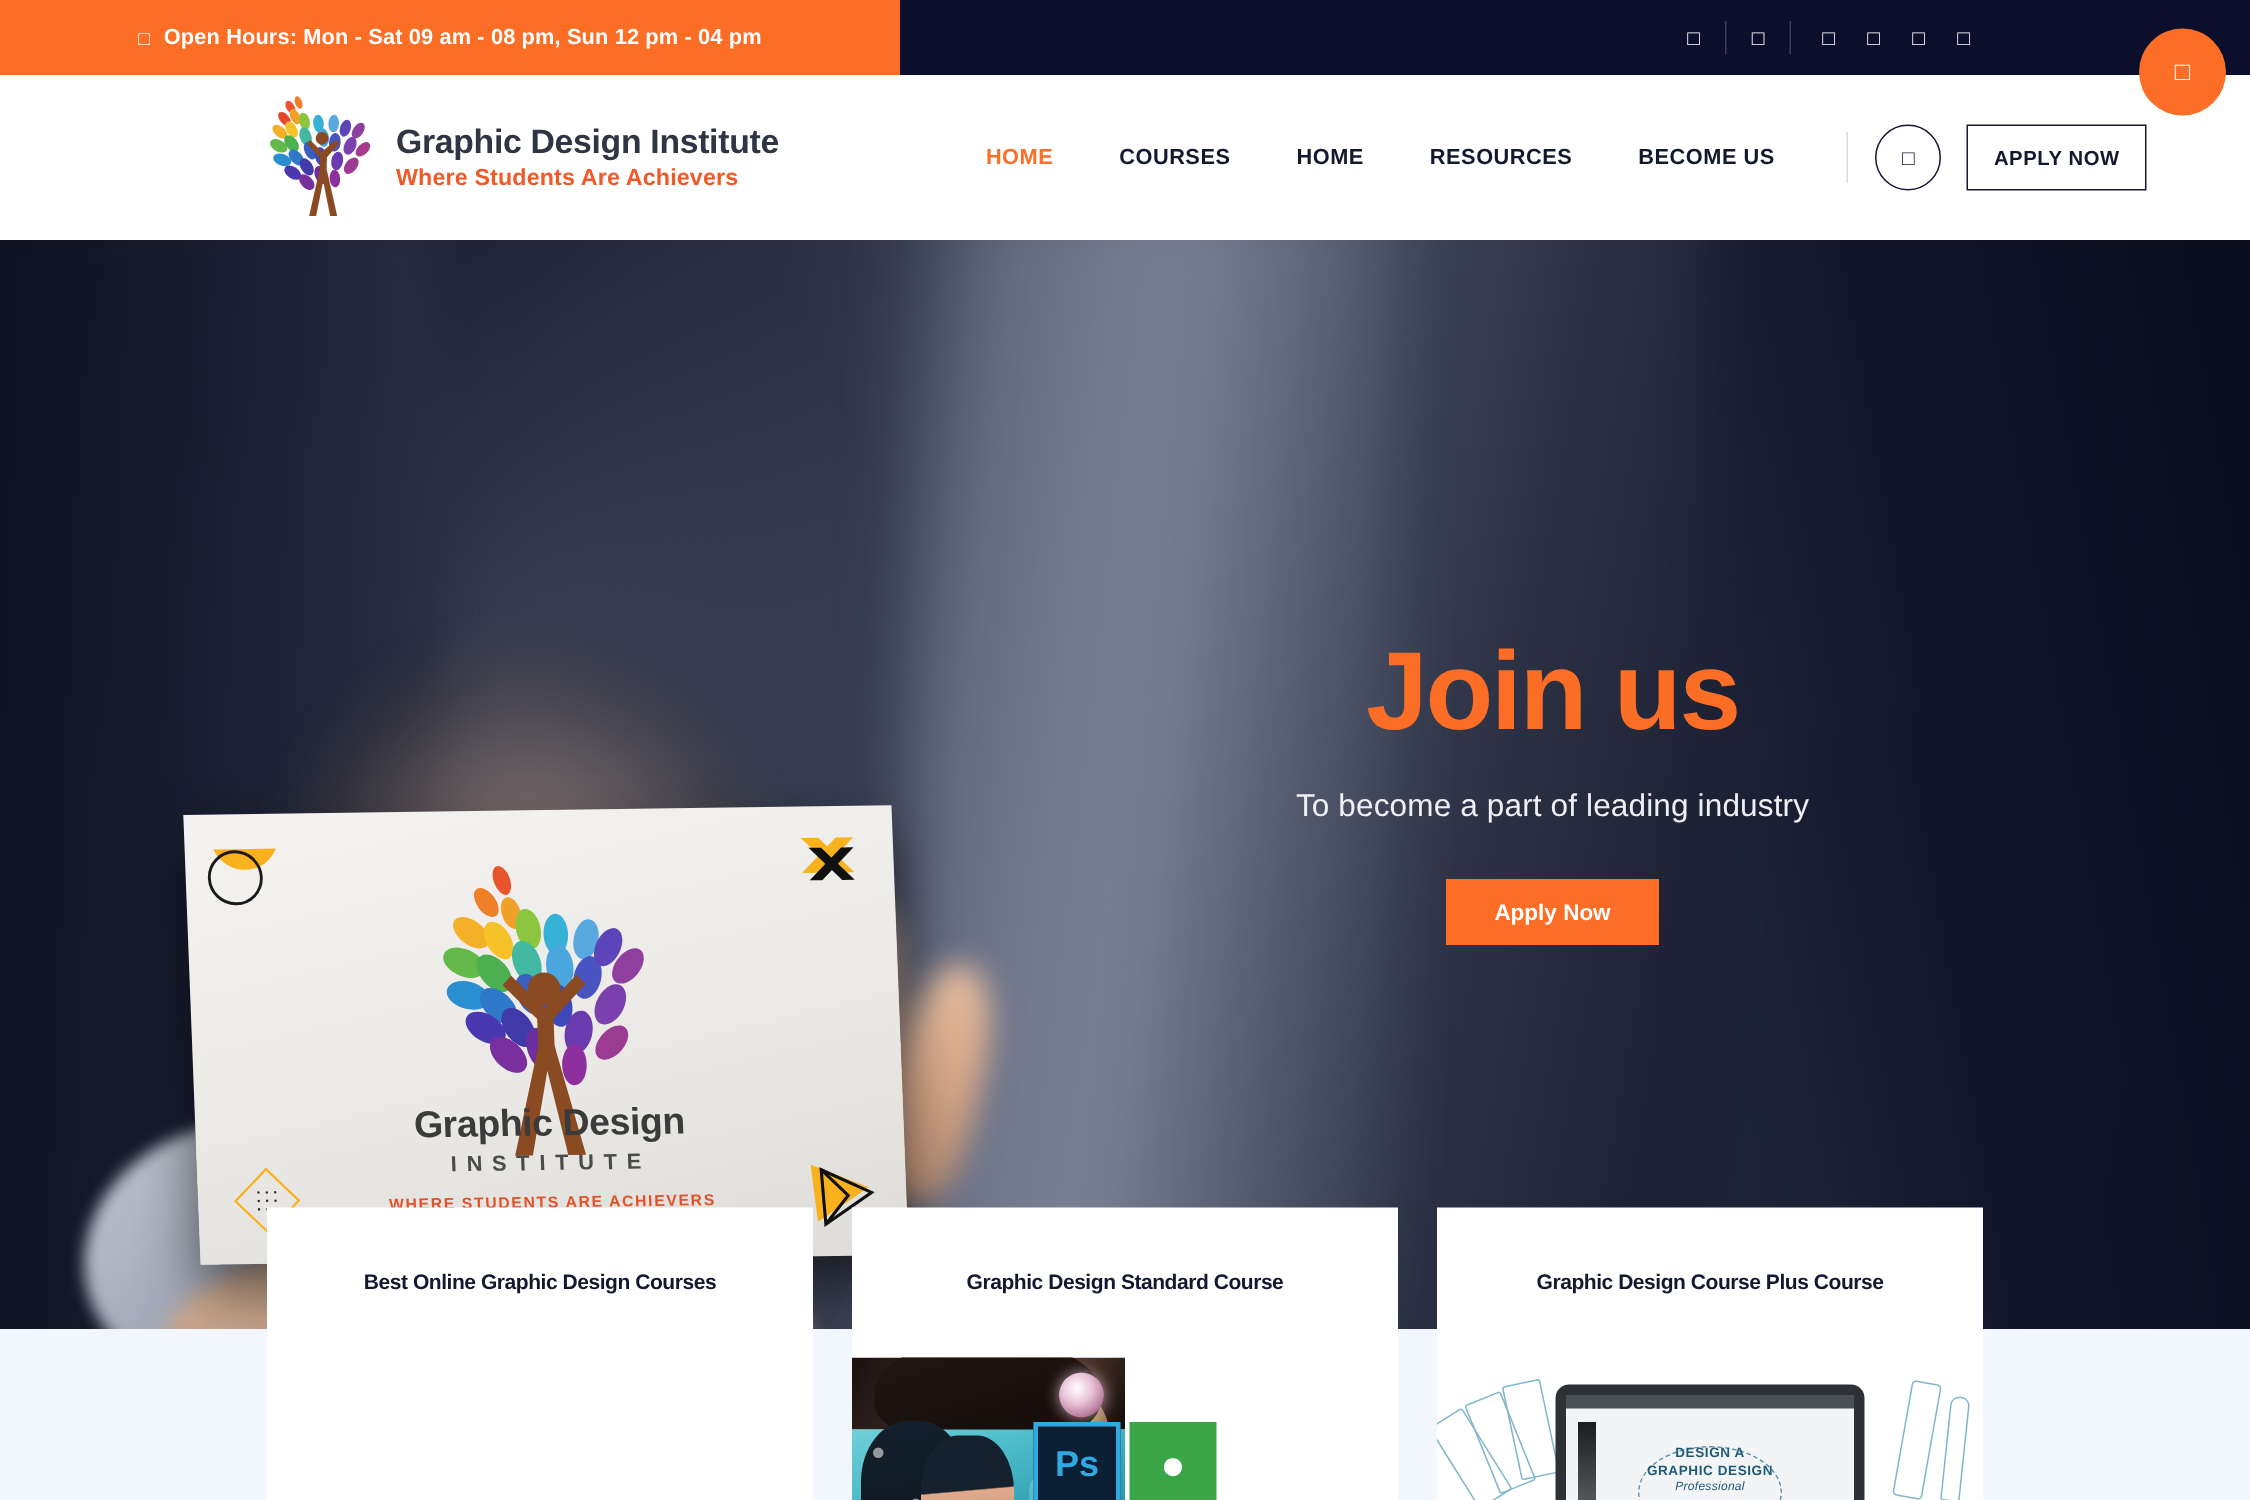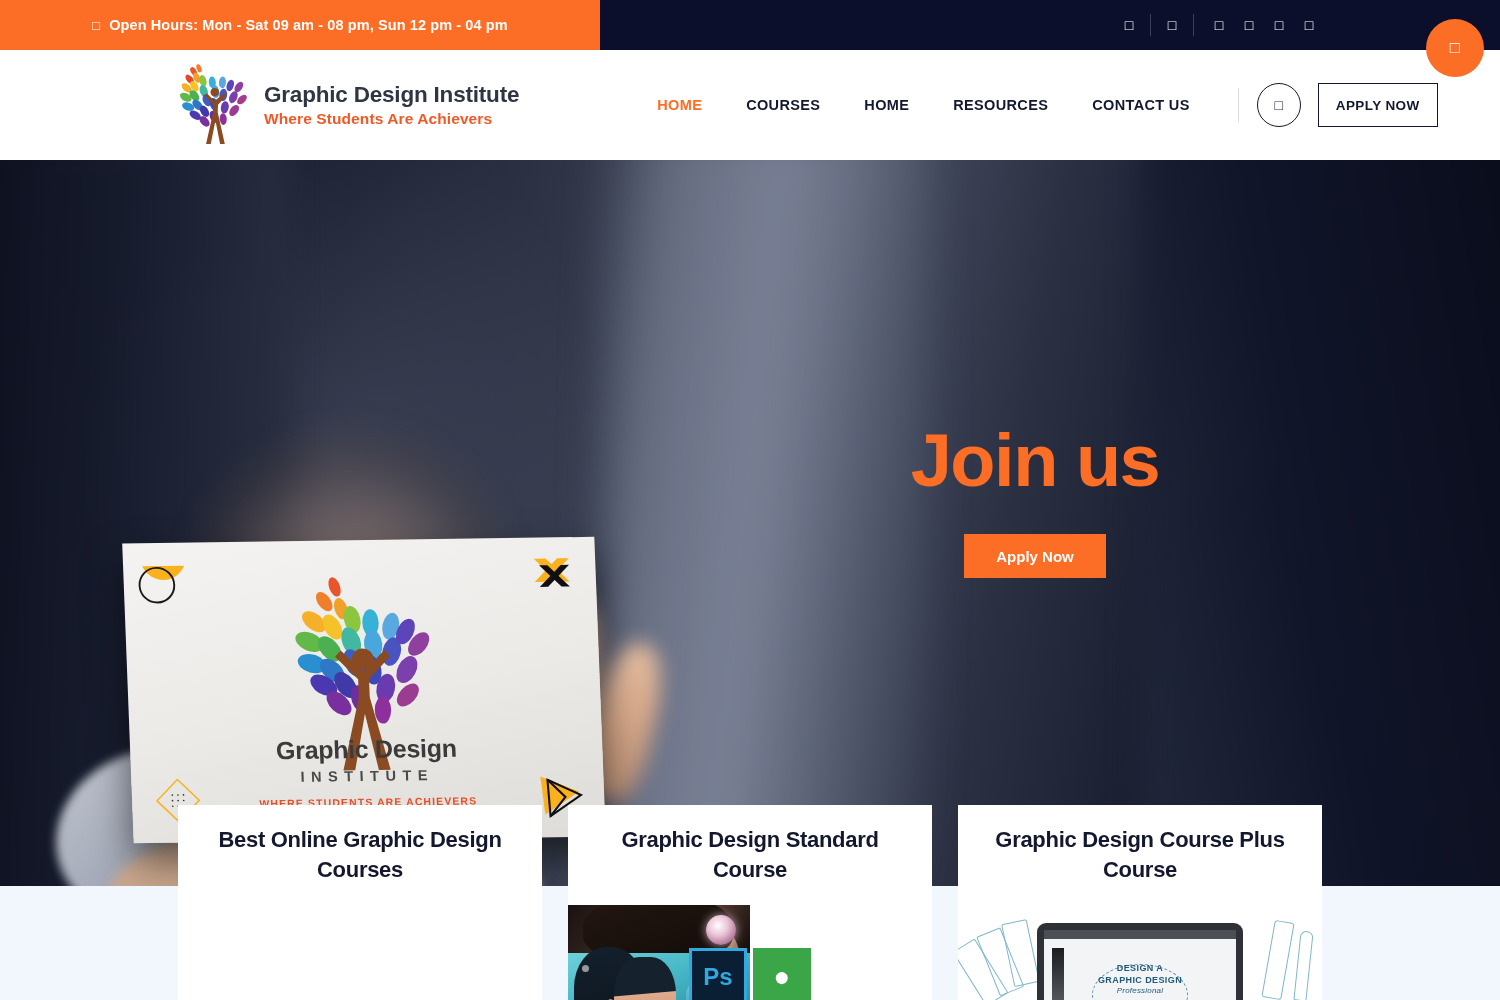--- a/index.html
+++ b/index.html
@@ -192,21 +192,21 @@
   }
   .card {
     width:364px; background:#ffffff; overflow:hidden;
     display:flex; flex-direction:column;
   }
   .card-head {
     height:100px; display:flex; align-items:center; justify-content:center;
     padding:0 26px; text-align:center;
   }
   .card-title {
-    font-size:22px; font-weight:700; color:#14182f;
+    font-size:14px; font-weight:700; color:#14182f;
     line-height:1.36; letter-spacing:-.3px;
   }
   .card-img { height:95px; position:relative; overflow:hidden; }
 
   
   .art1 { background:linear-gradient(118deg,#3b1060 0%,#4a1272 34%,#5c1a86 62%,#3d0f63 100%); }
   .a1-laptop {
     position:absolute; left:34px; bottom:-16px; width:168px; height:68px;
     background:linear-gradient(180deg,#dfe4ef 0%,#aab2c6 100%);
     border-radius:5px 5px 2px 2px; transform:perspective(220px) rotateX(28deg);
@@ -398,21 +398,21 @@
       <div class="brand-title">Graphic Design Institute</div>
       <div class="brand-sub">Where Students Are Achievers</div>
     </div>
   </div>
 
   <nav class="nav">
     <a class="nav-item active" href="#">HOME</a>
     <a class="nav-item" href="#">COURSES</a>
     <a class="nav-item" href="#">HOME</a>
     <a class="nav-item" href="#">RESOURCES</a>
-    <a class="nav-item" href="#">CONTACT US</a>
+    <a class="nav-item" href="#">BECOME US</a>
     <span class="nav-sep"></span>
     <button class="nav-circle-btn">□</button>
     <button class="apply-outline">APPLY NOW</button>
   </nav>
 </div>
 
 <div class="hero">
   <div class="hero-photo">
     <div class="hero-bg-base"></div>
     <div class="hero-shoulder-l"></div>
@@ -498,20 +498,21 @@
       </svg>
 
       <div class="bc-title">Graphic Design</div>
       <div class="bc-sub">INSTITUTE</div>
       <div class="bc-tag">WHERE STUDENTS ARE ACHIEVERS</div>
     </div>
   </div>
 
   <div class="hero-copy">
     <div class="hero-h1">Join us</div>
+    <div class="hero-p">To become a part of leading industry</div>
     <button class="hero-btn">Apply Now</button>
   </div>
 </div>
 
 <div class="cards">
 
   <div class="card">
     <div class="card-head">
       <div class="card-title">Best Online Graphic Design Courses</div>
     </div>

